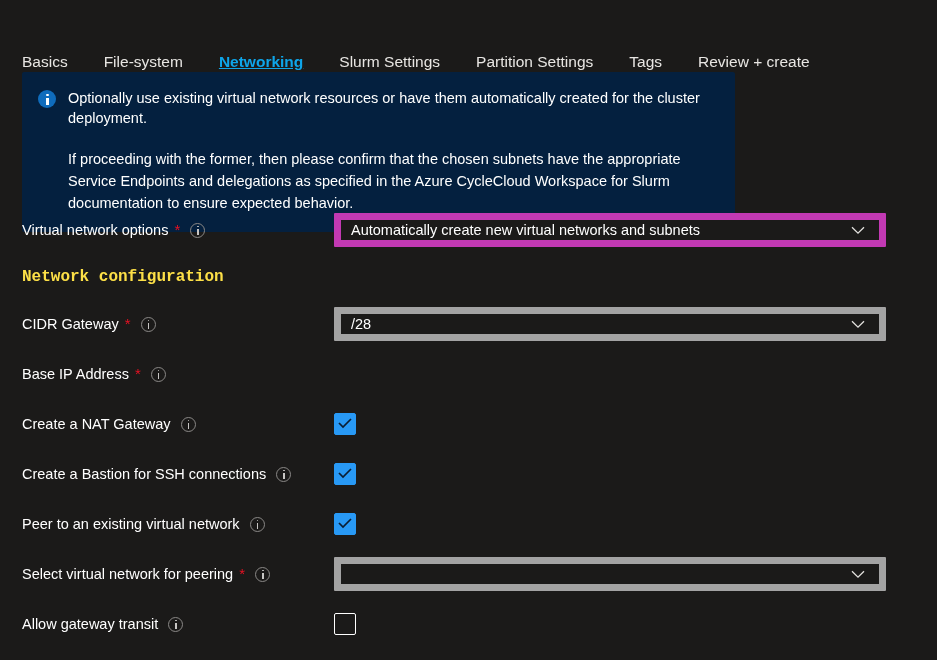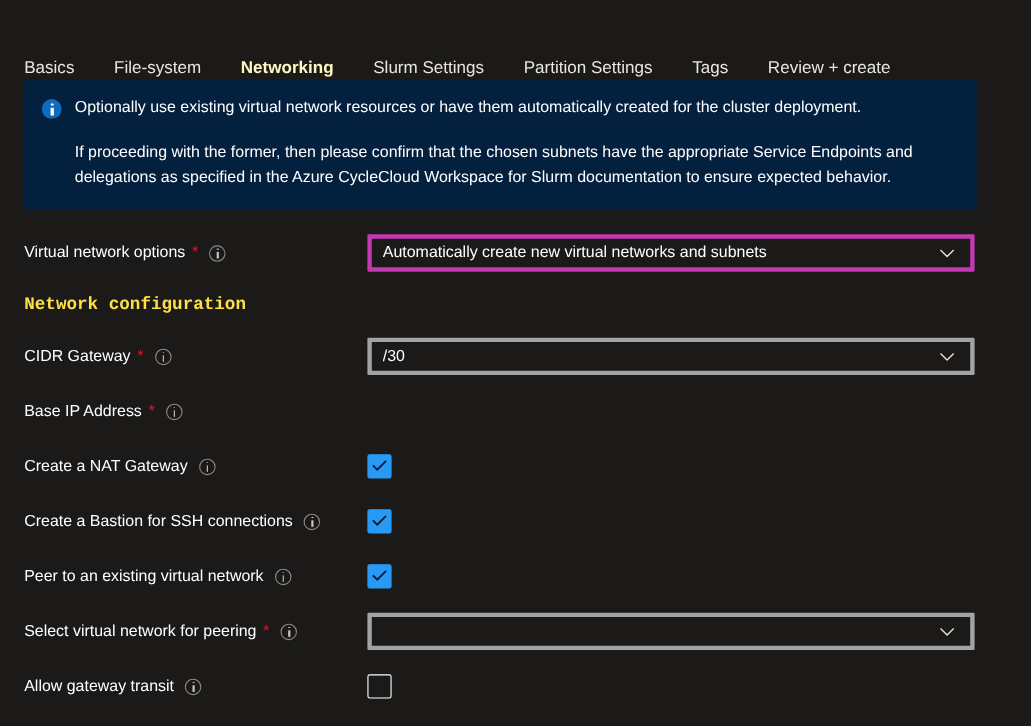--- a/index.html
+++ b/index.html
@@ -36,40 +36,41 @@
     line-height: 22px;
     white-space: nowrap;
     cursor: pointer;
     background: transparent;
     border: none;
     font-family: inherit;
     margin-top: 37px;
   }
   .tab:first-child { padding-left: 0; }
   .tab.active {
-    color: #fef9c3;
+    color: #0ea5e9;
     font-weight: bold;
+    text-decoration: underline;
   }
   .tab.active::after {
     content: "";
     position: absolute;
     left: 16px;
     right: 16px;
     bottom: 2px;
     height: 3px;
     background: #0f87e8;
     border-radius: 1px;
   }
 
   
   .banner {
     position: absolute;
     left: 22px;
     top: 72px;
-    width: 866px;
+    width: 713px;
     background: #04203f;
     border-radius: 2px;
     padding: 16px 18px 18px 16px;
     display: flex;
     gap: 12px;
     align-items: flex-start;
     justify-content: flex-end;
   }
   .banner-icon {
     flex: 0 0 auto;
@@ -171,21 +172,21 @@
     background: #c8c6c4;
   }
 
   
   .control { position: relative; }
 
   .field {
     width: 552px;
     height: 34px;
     background: #1b1a19;
-    border: 4px solid #a3a3a3;
+    border: 7px solid #a3a3a3;
     display: flex;
     align-items: center;
     padding: 0 10px;
     font-size: 14.5px;
     color: #ffffff;
     position: relative;
     cursor: pointer;
     border-radius: 1px;
   }
   .field.focused { border-color: #c239b3; }
@@ -279,21 +280,21 @@
   <div class="section-heading">Network configuration</div>
 
   <div class="row">
     <div class="label">
       <span>CIDR Gateway</span>
       <span class="req">*</span>
       <span class="infoicon"></span>
     </div>
     <div class="control">
       <div class="field">
-        <span class="value">/30</span>
+        <span class="value">/28</span>
         <span class="chevron">
           <svg width="14" height="9" viewBox="0 0 14 9">
               <path d="M1 1.3 L7 7.2 L13 1.3" stroke="#e3e1de" stroke-width="1.3" fill="none"></path>
             </svg>
         </span>
       </div>
     </div>
   </div>
 
   <div class="row">

